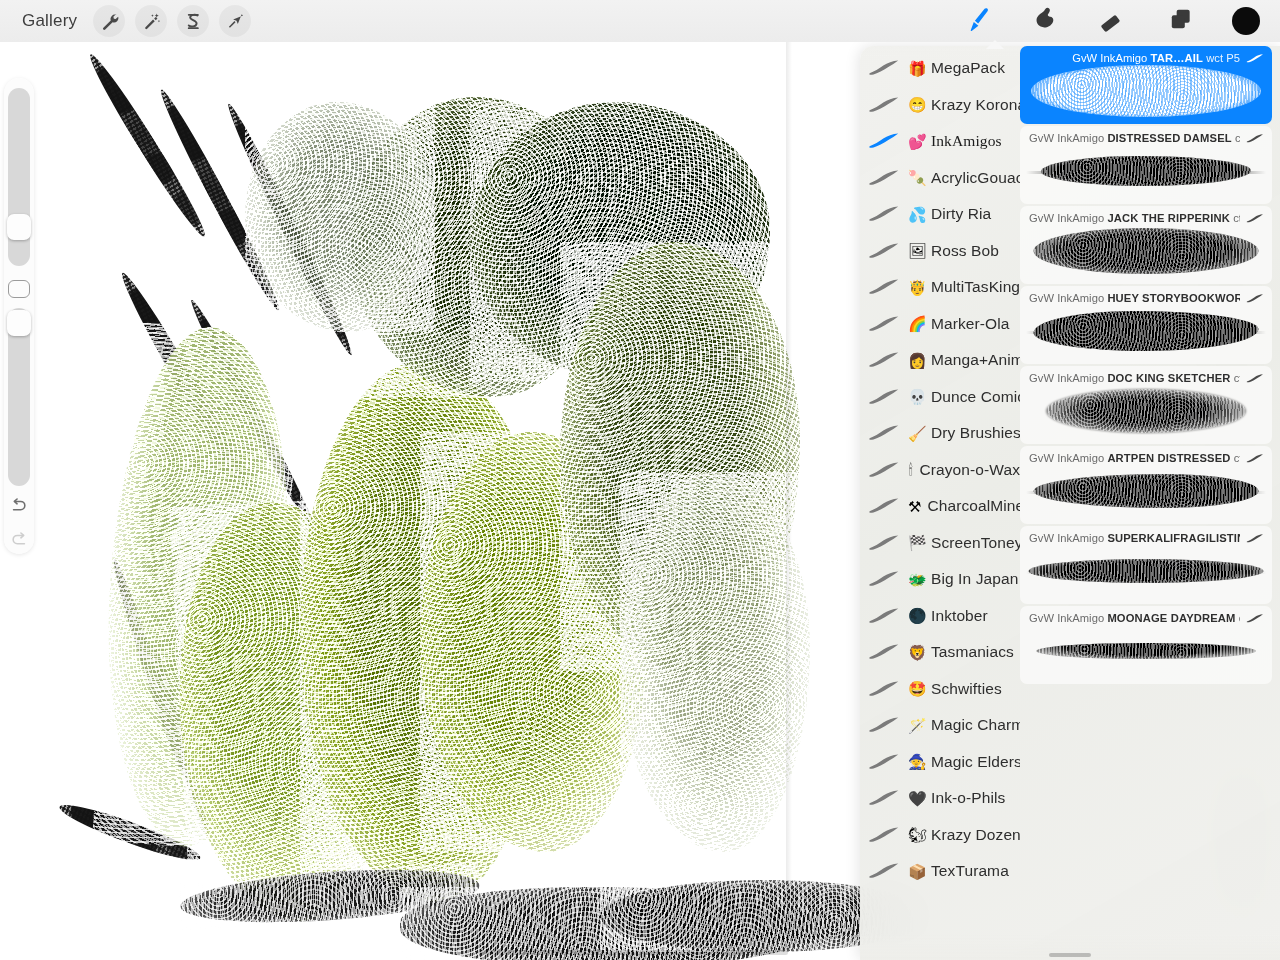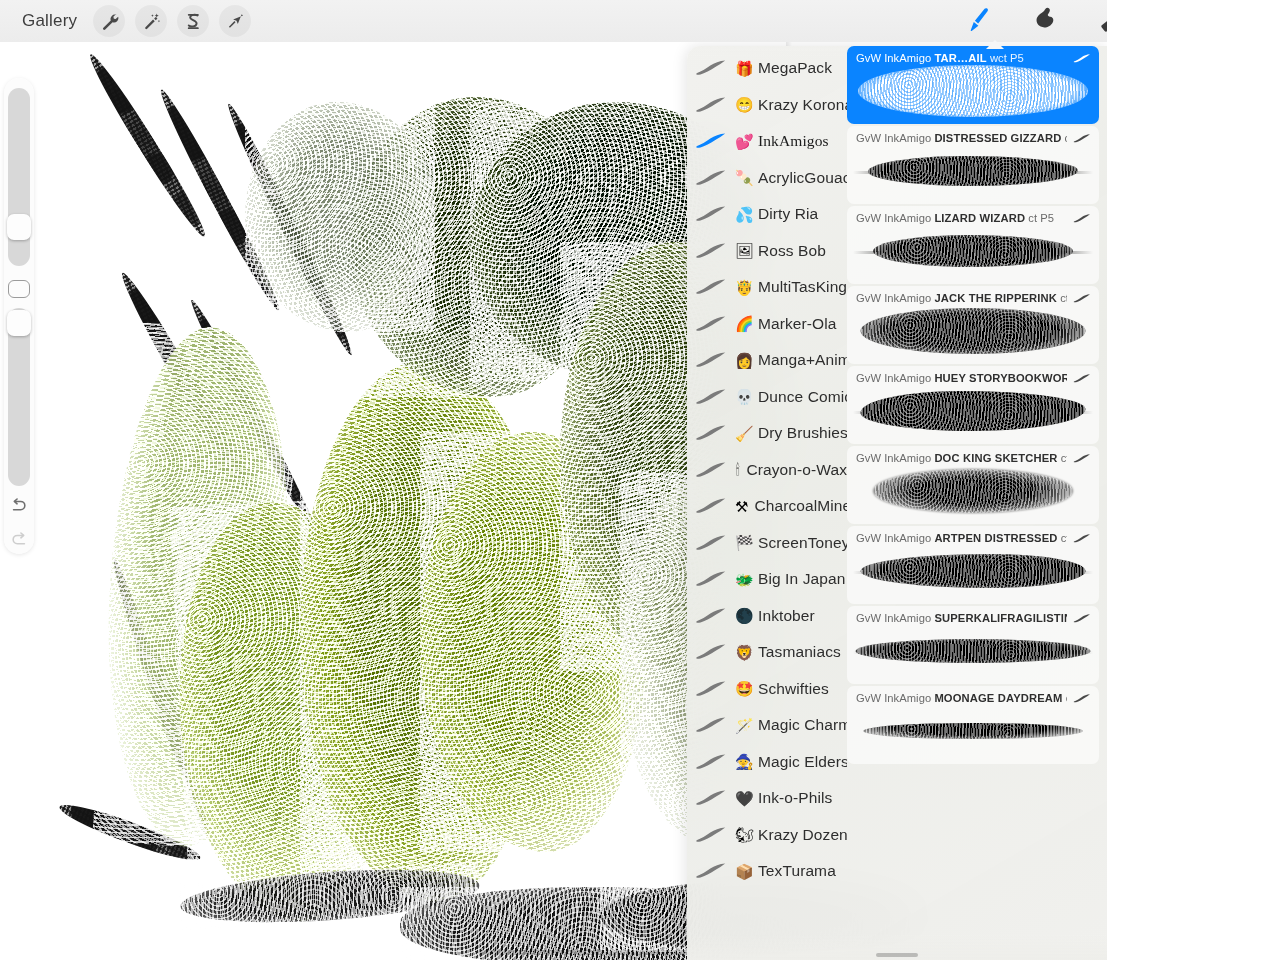--- a/index.html
+++ b/index.html
@@ -2,21 +2,21 @@
 <html><head>
 <meta charset="utf-8">
 <title>Procreate — Brush Library</title>
 <style>
   * { box-sizing: border-box; margin: 0; padding: 0; }
   html, body {
     width: 1280px; height: 960px; overflow: hidden;
     font-family: "Liberation Sans", sans-serif;
     background: #ffffff;
   }
-  #app { position: relative; width: 1107px; height: 960px; overflow: hidden; background:#fff; }
+  #app { position: relative; width: 1280px; height: 960px; overflow: hidden; background:#fff; }
 
   
   .topbar {
     position: absolute; top: 0; left: 0; width: 1280px; height: 42px;
     background: linear-gradient(to bottom, #f2f2f2 0%, #ececec 100%);
     display: flex; align-items: center; z-index: 40;
   }
   .topbar-left { display: flex; align-items: center; gap: 10px; padding-left: 16px; }
   .gallery-btn {
     font-size: 17px; color: #3d3d3d; letter-spacing: .2px; padding: 2px 6px;
@@ -131,21 +131,21 @@
     position: relative;
   }
   .set-stroke { width: 34px; flex: 0 0 34px; height: 20px; display:flex; align-items:center; }
   .set-emoji { font-size: 15px; line-height: 1; width: 17px; text-align:center; }
   .set-label {
     font-size: 15.5px; color: #2e2e2e; white-space: nowrap; letter-spacing: .1px;
   }
   .set-row.active .set-label { color: #1d1d1d; font-family: Liberation Serif, serif; }
 
   
-  .brushes { width: 260px; padding: 0 2px 0 0; position: relative; overflow: hidden; }
+  .brushes { width: 260px; padding: 0 2px 0 0; position: relative; overflow: hidden; text-align: right; }
   .brush-card {
     position: relative; height: 78px; margin: 0 6px 2px 0;
     background: rgba(250,250,249,.86); border-radius: 7px; overflow: hidden;
   }
   .brush-card.selected { background: #0a84ff; }
   .brush-name {
     position: absolute; left: 9px; top: 6px; right: 32px;
     font-size: 11.2px; color: #6a6a6a; white-space: nowrap; overflow: hidden;
     letter-spacing: .05px; z-index: 3;
   }
@@ -603,37 +603,21 @@
           </div>
           <div class="brush-card">
             <div class="preview">
             <div class="tail-l" style="left:6px; width:72px; background:linear-gradient(to right, rgba(255,255,255,0), #0b0b0b);"></div>
        <div class="tail-r" style="right:6px; width:72px; background:linear-gradient(to left, rgba(255,255,255,0), #0b0b0b);"></div>
             <div class="sw lens" style="width:210px;height:30px;border-radius:46% 54% 50% 50% / 52% 48% 52% 48%;background:radial-gradient(ellipse at 50% 50%, #0b0b0b 0 62%, rgba(0,0,0,.55) 82%, rgba(255,255,255,0) 96%);filter:blur(0.2px) contrast(140%);"></div>
             <div class="sw lens" style="width:210px;height:30px;border-radius:46% 54% 50% 50% / 52% 48% 52% 48%;background-image:
        repeating-radial-gradient(circle at 22% 38%, rgba(255,255,255,.55) 0 1.3px, rgba(0,0,0,0) 1.3px 3.4px),
        repeating-radial-gradient(circle at 66% 62%, rgba(255,255,255,.45) 0 1px, rgba(0,0,0,0) 1px 3px); opacity:.85;"></div>
           </div>
-            <div class="brush-name"><span>GvW InkAmigo</span> <b>DISTRESSED GIZZARD</b> <span class="suffix">ct P5</span></div>
-            <span class="brush-tick">
-       <svg width="18" height="13" viewBox="0 0 32 16" fill="#4a4a4a">
-         <path d="M1.5 13.2c4.5-1.2 9.6-4.6 13.8-7.6C19.4 2.7 24.5.8 30.2.4c-3.2 2.4-6.4 4.4-9.9 6.7-4.6 3-9.6 6.1-14.8 7.4-1.8.4-3.1.5-4 .2z"></path>
-       </svg>
-     </span>
-          </div>
-          <div class="brush-card">
-            <div class="preview">
-            <div class="tail-l" style="left:6px; width:72px; background:linear-gradient(to right, rgba(255,255,255,0), #0b0b0b);"></div>
-       <div class="tail-r" style="right:6px; width:72px; background:linear-gradient(to left, rgba(255,255,255,0), #0b0b0b);"></div>
-            <div class="sw lens" style="width:200px;height:32px;border-radius:48% 52% 52% 48% / 50% 50% 50% 50%;background:radial-gradient(ellipse at 50% 50%, #0b0b0b 0 60%, rgba(0,0,0,.5) 80%, rgba(255,255,255,0) 96%);filter:blur(0.2px) contrast(140%);"></div>
-            <div class="sw lens" style="width:200px;height:32px;border-radius:48% 52% 52% 48% / 50% 50% 50% 50%;background-image:
-       repeating-radial-gradient(circle at 22% 38%, rgba(255,255,255,.55) 0 1.3px, rgba(0,0,0,0) 1.3px 3.4px),
-       repeating-radial-gradient(circle at 66% 62%, rgba(255,255,255,.45) 0 1px, rgba(0,0,0,0) 1px 3px); opacity:.85;"></div>
-          </div>
-            <div class="brush-name"><span>GvW InkAmigo</span> <b>LIZARD WIZARD</b> <span class="suffix">ct P5</span></div>
+            <div class="brush-name"><span>GvW InkAmigo</span> <b>DISTRESSED DAMSEL</b> <span class="suffix">ct P5</span></div>
             <span class="brush-tick">
        <svg width="18" height="13" viewBox="0 0 32 16" fill="#4a4a4a">
          <path d="M1.5 13.2c4.5-1.2 9.6-4.6 13.8-7.6C19.4 2.7 24.5.8 30.2.4c-3.2 2.4-6.4 4.4-9.9 6.7-4.6 3-9.6 6.1-14.8 7.4-1.8.4-3.1.5-4 .2z"></path>
        </svg>
      </span>
           </div>
           <div class="brush-card">
             <div class="preview">
 
             <div class="sw lens" style="width:225px;height:46px;border-radius:50%;background:radial-gradient(ellipse at 50% 50%, #0b0b0b 0 52%, rgba(0,0,0,.6) 74%, rgba(255,255,255,0) 94%);filter:blur(0.3px) contrast(140%);"></div>

